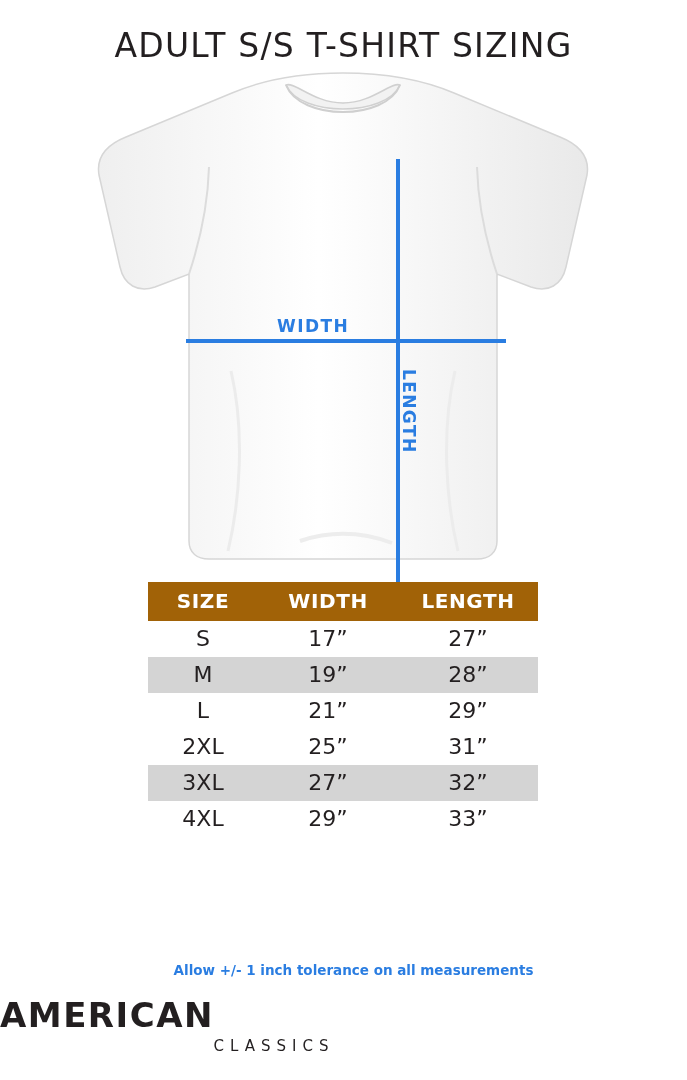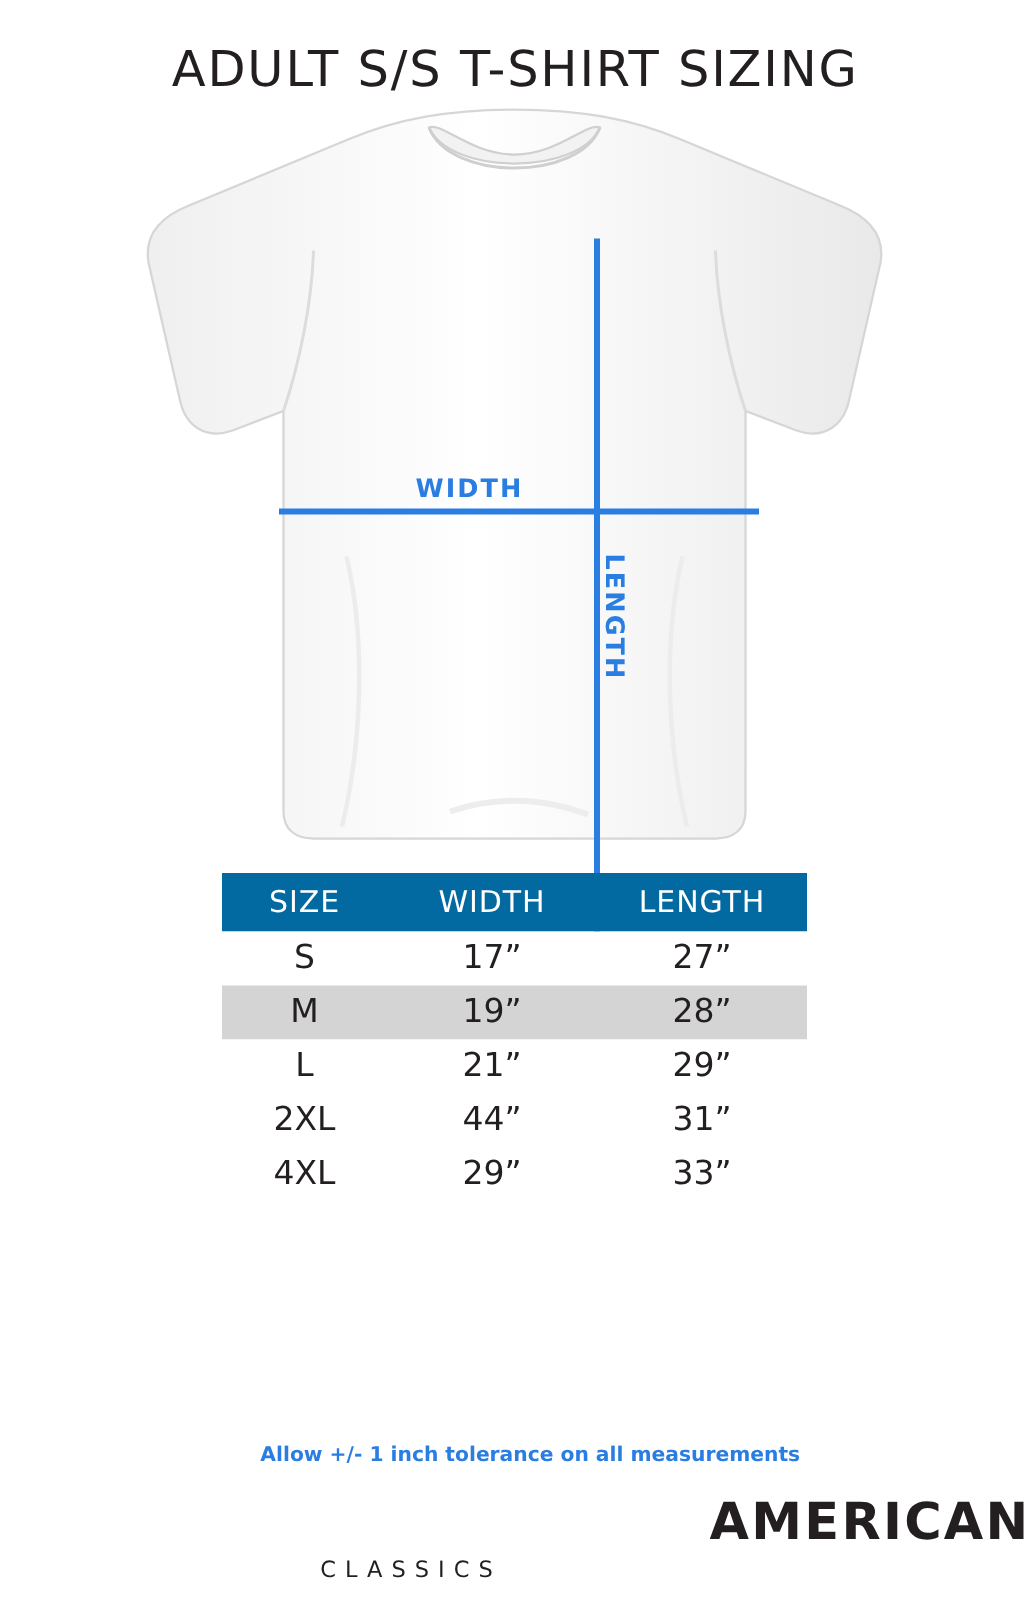--- a/index.html
+++ b/index.html
@@ -86,24 +86,24 @@
     left: 148px;
     top: 582px;
     width: 390px;
   }
   table.size-table {
     border-collapse: collapse;
     width: 390px;
     font-family: "DejaVu Sans", sans-serif;
   }
   table.size-table th {
-    background: #0369a1;
+    background: #a16207;
     color: #ffffff;
     font-size: 20px;
-    font-weight: normal;
+    font-weight: bold;
     letter-spacing: 0.6px;
     padding: 7px 0 8px 0;
     text-align: center;
   }
   table.size-table th.col-size { width: 110px; }
   table.size-table th.col-width { width: 140px; }
   table.size-table th.col-length { width: 140px; }
   table.size-table td {
     font-size: 22px;
     text-align: center;
@@ -123,21 +123,21 @@
     color: #2a7de1;
     font-size: 13.5px;
     font-weight: bold;
     font-family: "DejaVu Sans", sans-serif;
     padding-left: 10px;
   }
   .brand {
     position: absolute;
     top: 995px;
     width: 687px;
-    text-align: right;
+    text-align: left;
     font-size: 34px;
     font-weight: bold;
     letter-spacing: 1.5px;
     color: #231f20;
     font-family: "DejaVu Sans", sans-serif;
   }
   .brand-sub {
     position: absolute;
     top: 1037px;
     width: 548px;
@@ -220,22 +220,27 @@
         <td>19”</td>
         <td>28”</td>
       </tr>
       <tr class="odd">
         <td>L</td>
         <td>21”</td>
         <td>29”</td>
       </tr>
       <tr class="odd">
         <td>2XL</td>
-        <td>44”</td>
+        <td>25”</td>
         <td>31”</td>
+      </tr>
+      <tr class="even">
+        <td>3XL</td>
+        <td>27”</td>
+        <td>32”</td>
       </tr>
       <tr class="odd">
         <td>4XL</td>
         <td>29”</td>
         <td>33”</td>
       </tr>
     </tbody>
   </table>
 </div>
 

